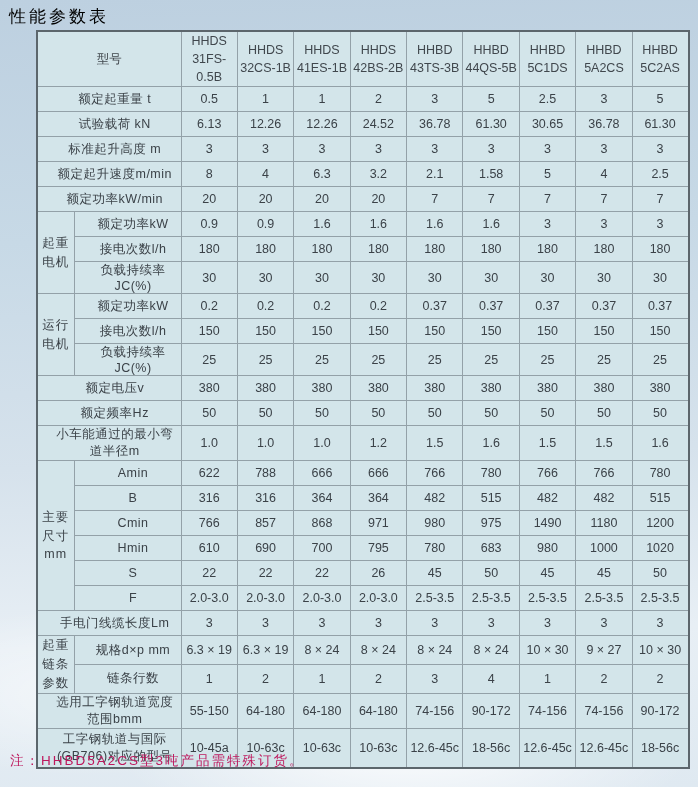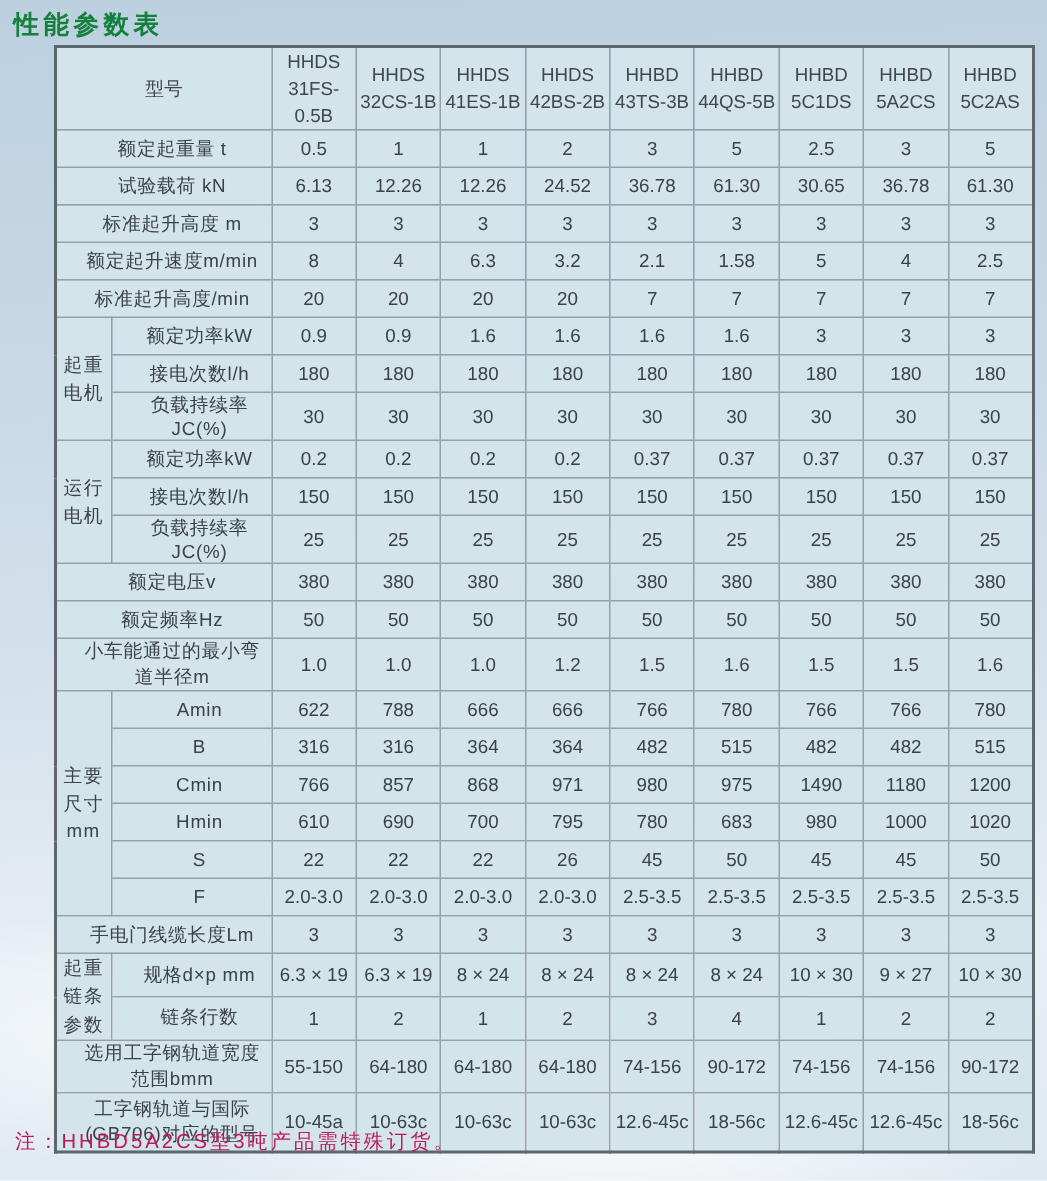--- a/index.html
+++ b/index.html
@@ -8,22 +8,22 @@
     width:698px;height:787px;
     overflow:hidden;
     font-family:"Liberation Sans","DejaVu Sans",sans-serif;
     background:
       radial-gradient(ellipse 420px 150px at 58% 94%, rgba(255,255,255,.9), rgba(255,255,255,0) 70%),
       radial-gradient(ellipse 300px 120px at 12% 88%, rgba(255,255,255,.55), rgba(255,255,255,0) 70%),
       linear-gradient(178deg,#bdd0e0 0%,#c7d9e6 30%,#d6e2ec 58%,#e8eff5 80%,#dfe9f1 100%);
   }
   .page-title{
     position:absolute;top:5px;left:9px;
-    font-size:17px;font-weight:bold;letter-spacing:3px;
-    color:#15803d;
+    font-size:17px;font-weight:normal;letter-spacing:3px;
+    color:#000000;
   }
   table.spec{
     position:absolute;top:30px;left:36px;
     width:652px;table-layout:fixed;
     border-collapse:collapse;
     border:2px solid #5c666c;
   }
   .spec th,.spec td{
     border:1px solid #93a1a8;
     background:#d3e5ea;
@@ -113,21 +113,21 @@
         <td>4</td>
         <td>6.3</td>
         <td>3.2</td>
         <td>2.1</td>
         <td>1.58</td>
         <td>5</td>
         <td>4</td>
         <td>2.5</td>
       </tr>
       <tr>
-        <th class="rowlabel" colspan="2">标准起升高度/min</th>
+        <th class="rowlabel" colspan="2">额定功率kW/min</th>
         <td>20</td>
         <td>20</td>
         <td>20</td>
         <td>20</td>
         <td>7</td>
         <td>7</td>
         <td>7</td>
         <td>7</td>
         <td>7</td>
       </tr>

